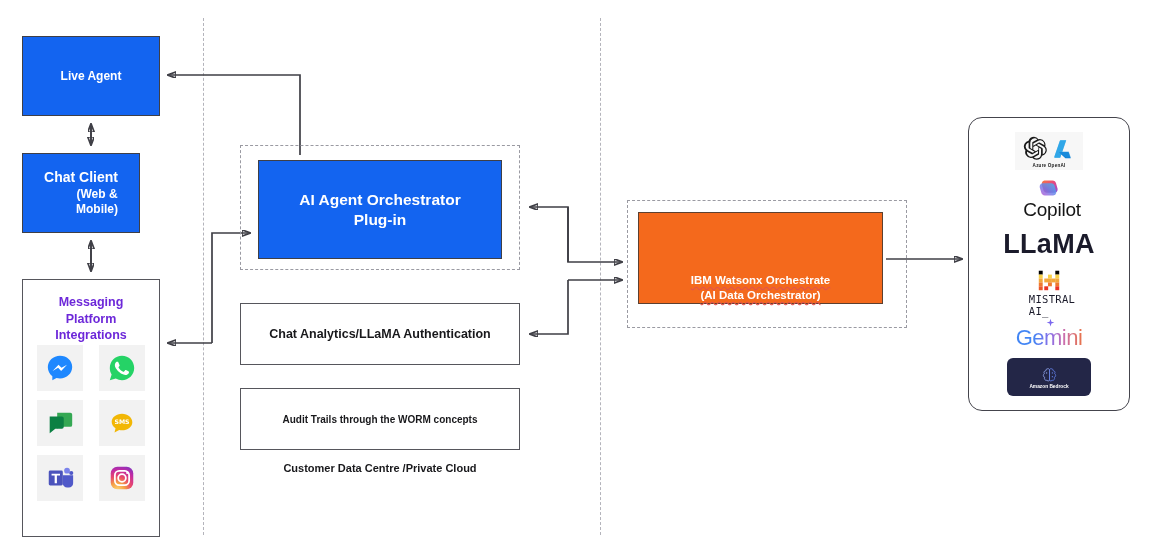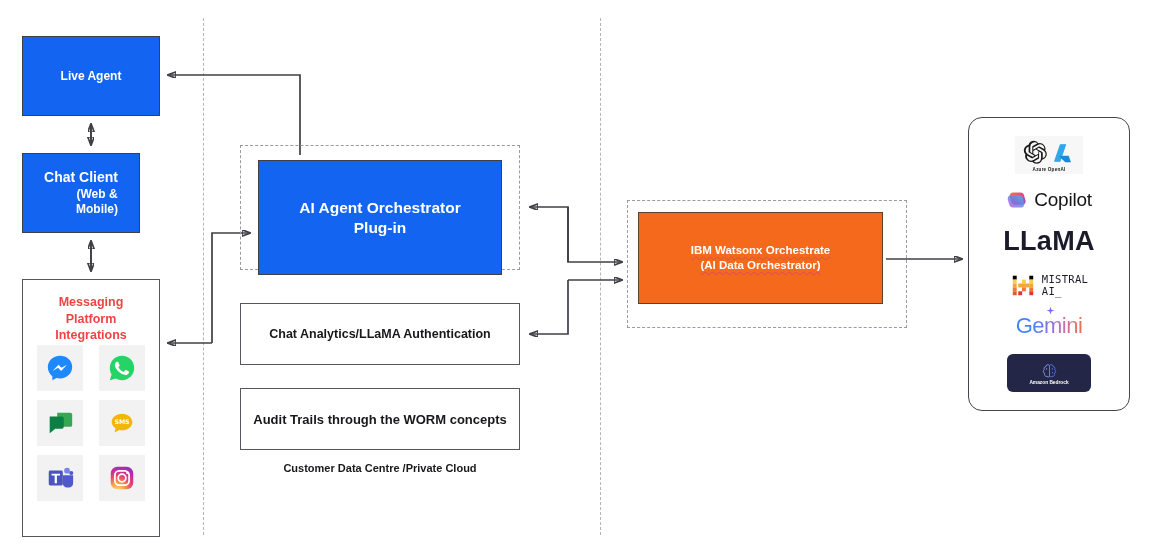--- a/index.html
+++ b/index.html
@@ -60,59 +60,59 @@
   #chat-client  { left: 22px;  top: 153px; width: 118px; height: 80px; font-size: 14px; }
   #chat-client .sub { font-weight: bold; font-size: 12px; display:block;margin-left:32px; }
 
   #messaging {
     left: 22px; top: 279px; width: 138px; height: 258px;
     background:#ffffff; border:1.6px solid #56565c;
     padding: 14px 10px 10px;
   }
   #messaging .mtitle {
     text-align:center; font-weight:bold; font-size:12.5px;
-    color:#ef4444; line-height:1.32; margin-bottom: 1px;
+    color:#6d28d9; line-height:1.32; margin-bottom: 1px;
   }
   .icon-grid {
     display:grid; grid-template-columns: repeat(2, 1fr);
     gap: 9px 8px; justify-items:center;
   }
   .icon-cell {
     width: 46px; height: 46px; background:#f2f2f2;
     display:flex; align-items:center; justify-content:center;
   }
   .icon-cell svg { display:block; }
 
   
   #orch-dash  { left: 240px; top: 145px; width: 280px; height: 125px; }
-  #orch-box   { left: 258px; top: 160px; width: 244px; height: 115px; font-size: 15.5px; }
+  #orch-box   { left: 258px; top: 160px; width: 244px; height: 99px; font-size: 15.5px; }
   #analytics  { left: 240px; top: 303px; width: 280px; height: 62px; font-size: 12.5px; }
-  #audit      { left: 240px; top: 388px; width: 280px; height: 62px; font-size: 13px; }
+  #audit      { left: 240px; top: 388px; width: 280px; height: 62px; font-size: 10px; }
   #dc-caption {
     position:absolute; left: 240px; top: 462px; width: 280px;
     text-align:center; font-size: 11px; font-weight:bold; color:#18181b;
   }
 
   
   #wx-dash { left: 627px; top: 200px; width: 280px; height: 128px; }
-  #wx-box  { left: 638px; top: 212px; width: 245px; height: 92px; font-size: 11.5px; }
+  #wx-box  { left: 638px; top: 212px; width: 245px; height: 92px; font-size: 11.5px; align-items: flex-end; }
   .squig {
     text-decoration: underline wavy #e0534e;
     text-decoration-skip-ink: none;
     text-underline-offset: 2px;
   }
 
   
   #llm-panel {
     left: 968px; top: 117px; width: 162px; height: 294px;
     background:#ffffff; border:1.6px solid #44444c; border-radius: 14px;
     display:flex; flex-direction:column; align-items:center;
     justify-content: space-around; padding: 10px 0;
   }
-  .llm-item { display:flex; align-items:center; justify-content:center; }
+  .llm-item { display:flex; align-items:center; justify-content:center;flex-direction:column; }
   .azure-card {
     background:#f7f7f7; padding: 4px 8px 2px;
     display:flex; flex-direction:column; align-items:center;
   }
   .azure-card .cap { font-size: 4.6px; font-weight:bold; color:#222; margin-top:1px; letter-spacing:.2px;}
   .copilot-txt { font-size: 19px; color:#151515; margin-left:6px; letter-spacing:-.2px; }
   .llama-txt { font-size: 27px; font-weight:bold; color:#1b1b2b; letter-spacing:.3px; }
   .mistral-txt {
     font-family:"DejaVu Sans Mono", monospace; font-size: 10.5px; font-weight:normal;
     color:#1b1b2b; line-height:1.15; margin-left:6px; letter-spacing:.3px;

